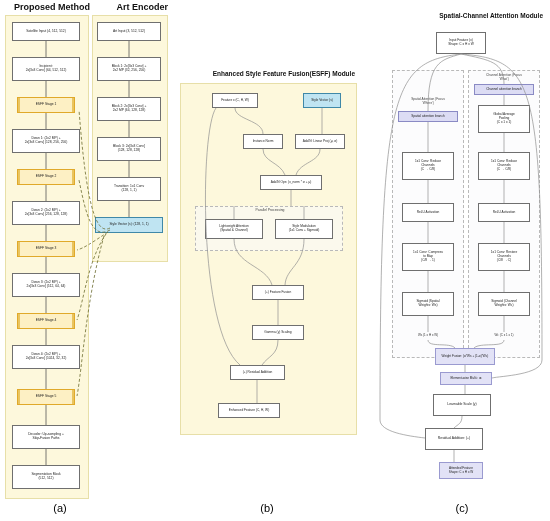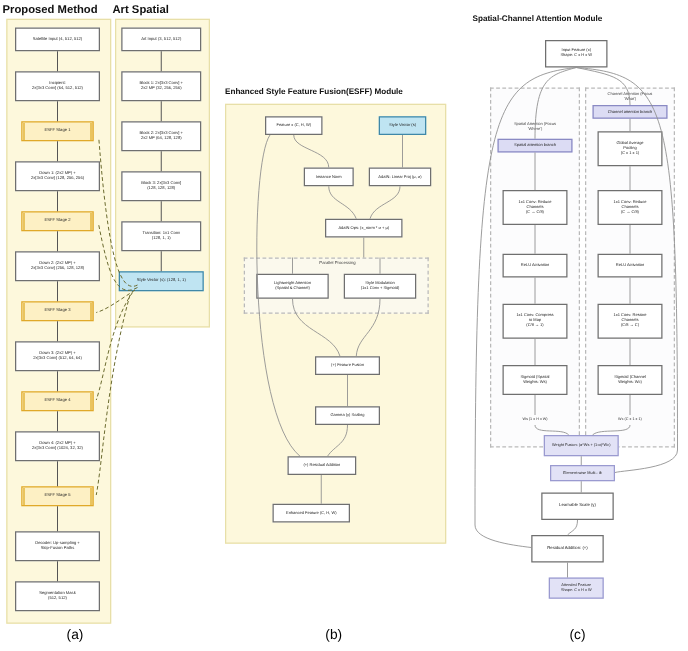--- a/index.html
+++ b/index.html
@@ -1,18 +1,18 @@
 <!DOCTYPE html>
 <html><head>
 <meta charset="utf-8">
 <style>
   html,body{margin:0;padding:0;background:#ffffff;}
   body{width:550px;height:521px;font-family:"Liberation Sans",sans-serif;color:#1a1a1a;}
   #root{position:relative;width:550px;height:521px;overflow:hidden;}
-  .ptitle{position:absolute;font-weight:bold;text-align:left;color:#111;}
+  .ptitle{position:absolute;font-weight:bold;text-align:right;color:#111;}
 
   .yellowbox{position:absolute;background:#fdf8dc;border:1px solid #e7dfa8;}
 
   .node{position:absolute;box-sizing:border-box;background:#ffffff;border:1px solid #6f6f6f;
         display:flex;align-items:center;justify-content:center;text-align:center;
         line-height:1.15;color:#222;padding:1px;}
   .node span{display:block;}
 
   .esff{background:#fdf0c4;border:1px solid #e0a92a;box-shadow:inset 2px 0 0 #e9c45f, inset -2px 0 0 #e9c45f;}
   .style-node{background:#bfe4f2;border:1px solid #3f88a8;}
@@ -30,21 +30,21 @@
   .ln{fill:none;stroke:#555;stroke-width:0.8;}
   .dsh{fill:none;stroke:#6b6b2f;stroke-width:0.8;stroke-dasharray:3 2;}
   .thin{fill:none;stroke:#8f8f8f;stroke-width:0.7;}
 </style>
 </head>
 <body>
 
 <div id="root">
 
   <div class="ptitle" style="left:2px;top:2px;width:88px;font-size:9px;">Proposed Method</div>
-  <div class="ptitle" style="left:90px;top:2px;width:78px;font-size:9px;">Art Spatial</div>
+  <div class="ptitle" style="left:90px;top:2px;width:78px;font-size:9px;">Art Encoder</div>
 
   <div class="yellowbox" style="left:5px;top:15px;width:82px;height:482px;"></div>
   <div class="yellowbox" style="left:92px;top:15px;width:74px;height:245px;"></div>
 
   <div class="node" style="left:12px;top:22px;width:68px;height:19px;font-size:3.3px;">
       <span>Satellite Input (4, 512, 512)</span>
     </div>
   <div class="node" style="left:12px;top:57px;width:68px;height:24px;font-size:3.3px;white-space:pre-line;"><span>Incipient:
 2x[3x3 Conv] (64, 512, 512)</span></div>
   <div class="node esff" style="left:17px;top:97px;width:58px;height:16px;font-size:3.3px;">

